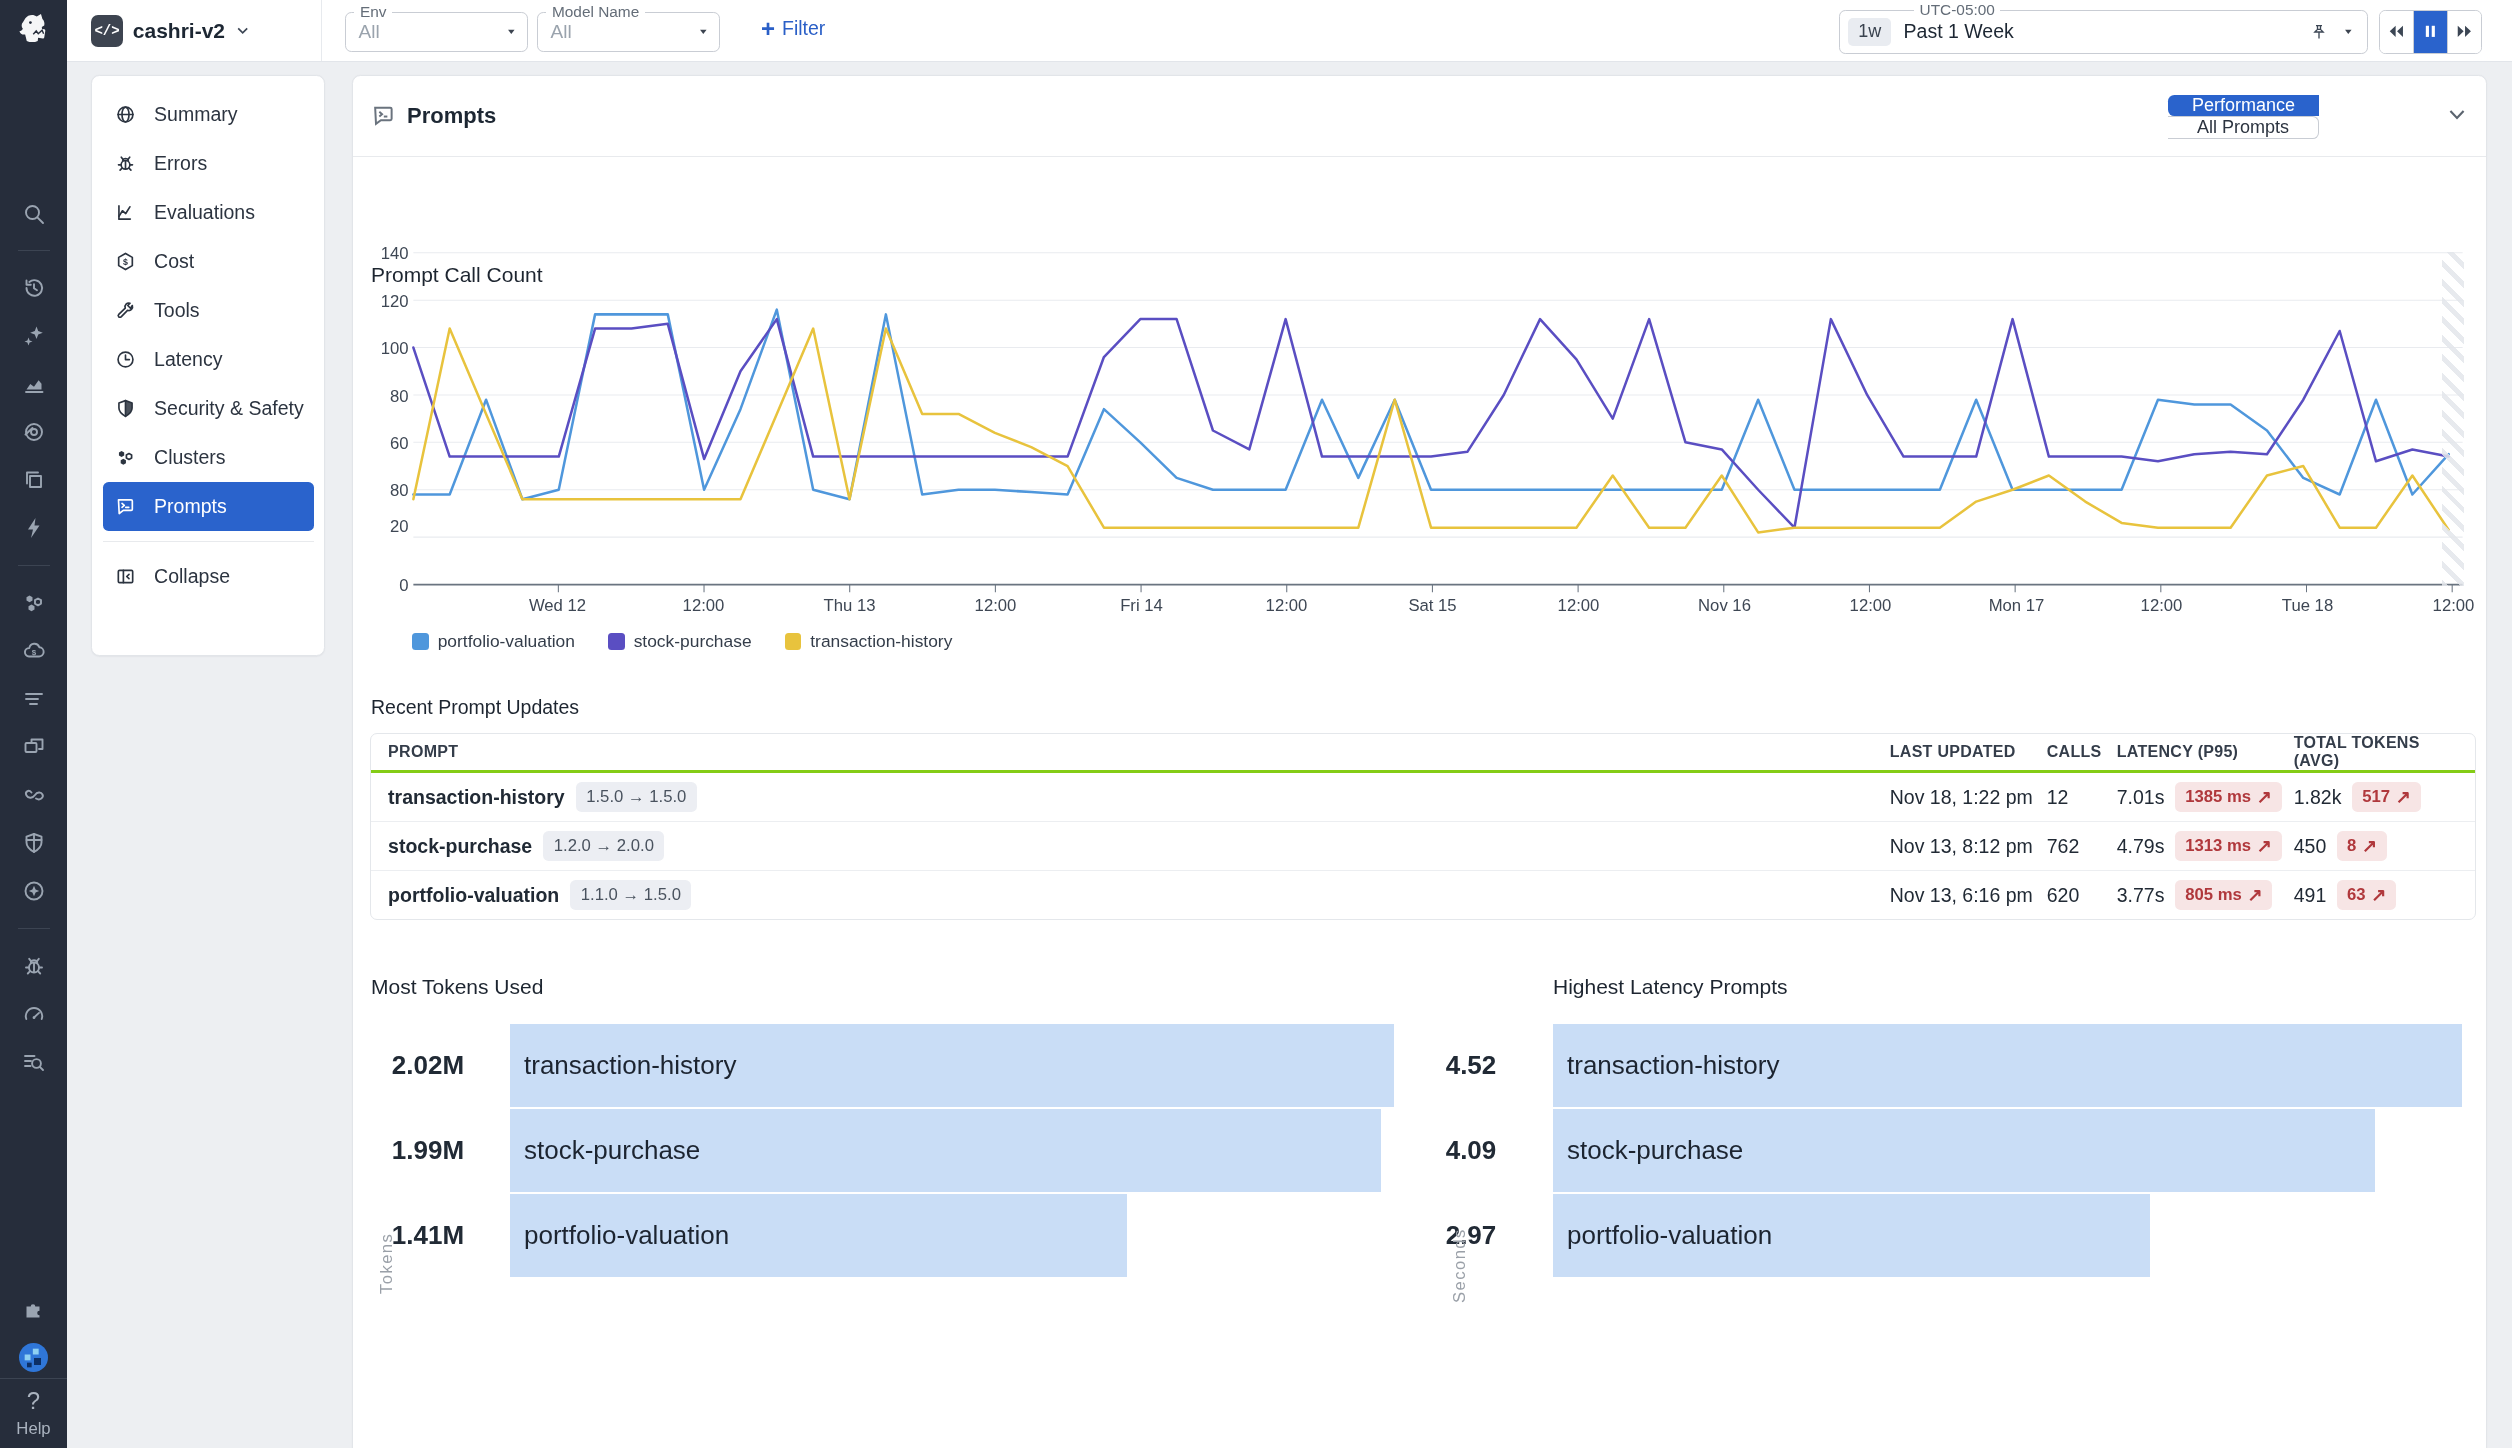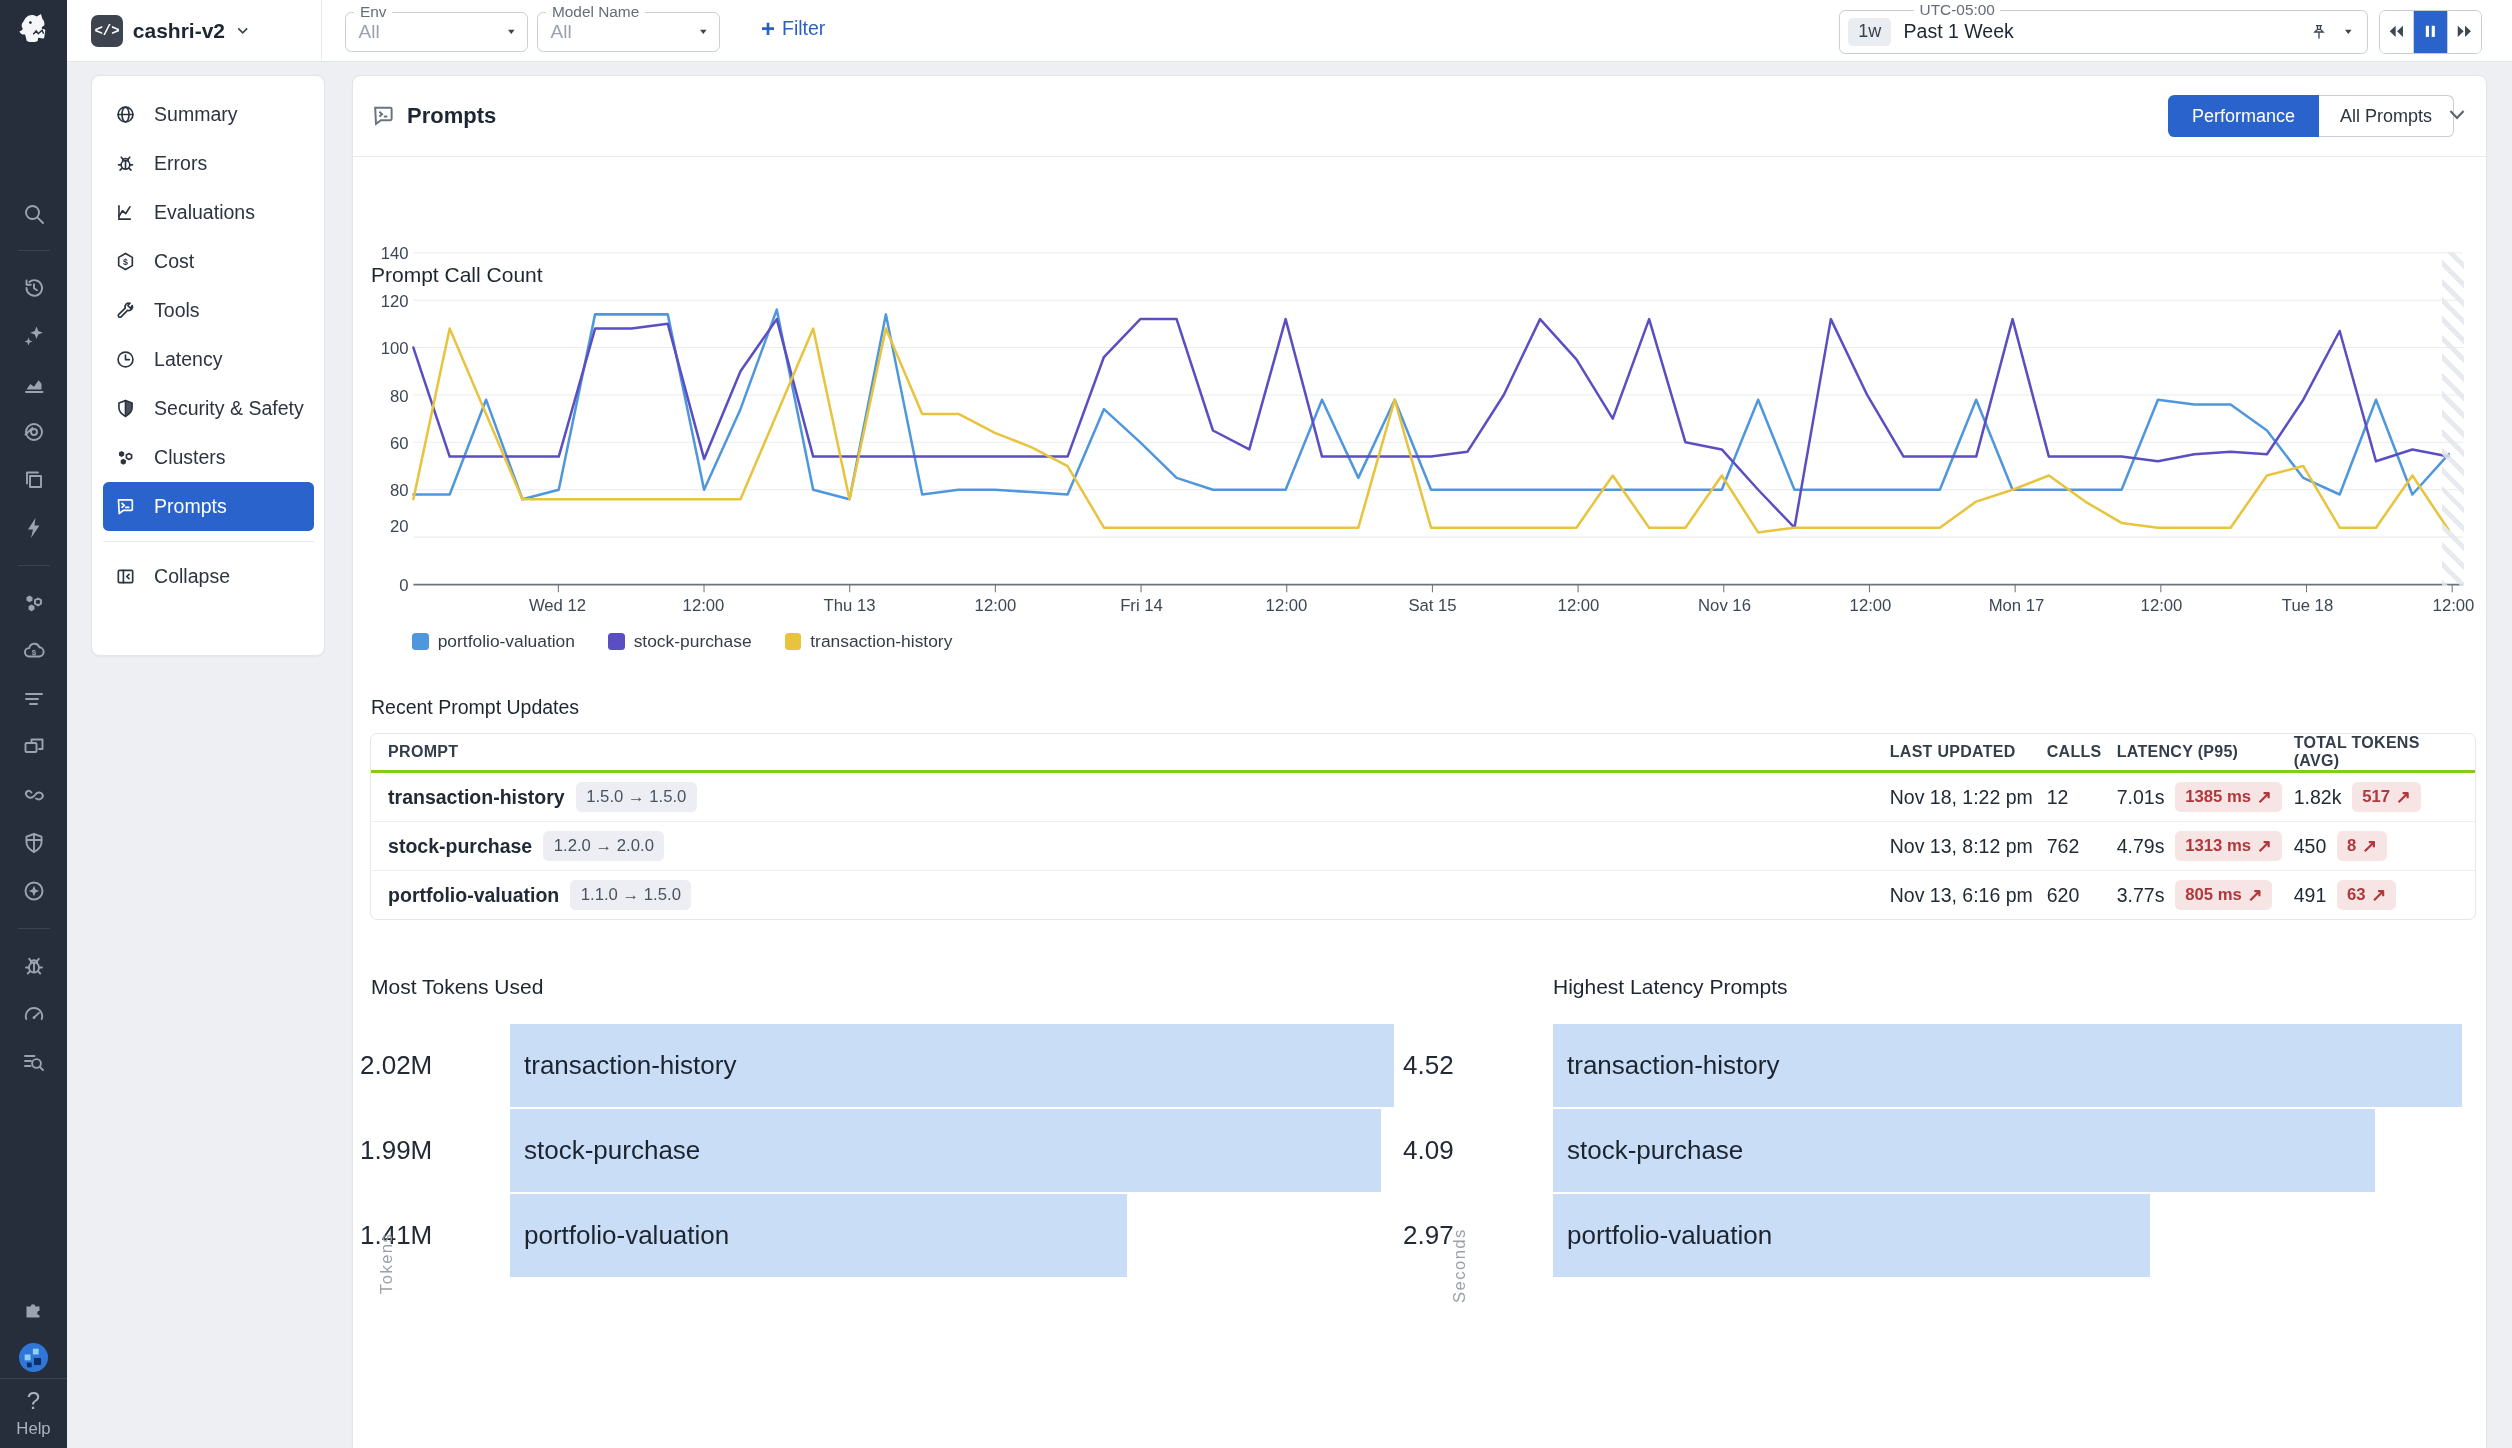--- a/index.html
+++ b/index.html
@@ -63,21 +63,21 @@
   .nav-item.active{background:#2a63cc;}
   .nav-item.active .nico{color:#fff;}
   .nav-item.active .nlabel{color:#fff;}
   .nav-div{margin:9.8px 10.5px;border-top:1px solid #e8eaed;}
   
   .main{position:absolute;left:285px;top:13.3px;width:2135px;height:1424px;box-sizing:border-box;}
   .card-header{position:absolute;left:0;top:0;right:0;height:80px;border-bottom:0.7px solid #e8eaed;}
   .panel-title{position:absolute;left:18px;top:26.5px;display:flex;align-items:center;gap:11px;}
   .panel-title .pico{width:25px;height:25px;color:#6a737e;}
   .panel-title .ptext{font-size:22px;font-weight:700;color:#1d2733;}
-  .toggle{position:absolute;left:1815px;top:19px;height:26px;display:flex;}
+  .toggle{position:absolute;left:1815px;top:19px;height:26px;display:flex;flex-direction:column;}
   .tbtn{height:42px;display:flex;align-items:center;justify-content:center;font-size:18px;cursor:pointer;box-sizing:border-box;}
   .tbtn.on{background:#2a63cc;color:#fff;border-radius:6.3px 0 0 6.3px;padding:0 24px;font-weight:500;}
   .tbtn.off{background:#fff;color:#2c3440;border:1px solid #c9cdd4;border-left:none;border-radius:0 6.3px 6.3px 0;padding:0 21px;}
   .hdr-chev{position:absolute;left:2092px;top:28px;width:24px;height:21px;color:#5b646f;cursor:pointer;}
   .sec-title{position:absolute;font-size:21px;color:#1d2530;}
   
   .chart-area{position:absolute;left:0;top:0;right:0;}
   .ylab{position:absolute;width:43px;text-align:right;font-size:16.7px;color:#3e4754;}
   .xlab{position:absolute;width:91px;text-align:center;font-size:16.7px;color:#3e4754;}
   .hatch{position:absolute;background:repeating-linear-gradient(45deg,#e3e6eb 0 4.9px,transparent 4.9px 13.3px);opacity:.85;}
@@ -98,21 +98,21 @@
   .col-calls{width:70px;flex:none;}
   .col-latency{width:177px;flex:none;}
   .col-tokens{width:165px;flex:none;}
   .pname{font-weight:700;font-size:19.5px;}
   .pill-gray{background:#eceef3;color:#49525e;font-size:16.7px;padding:4.9px 10.5px;border-radius:5.6px;white-space:nowrap;}
   .pill-red{background:#f7e5e5;color:#b0383c;font-weight:700;font-size:16.7px;padding:4.9px 9.8px;border-radius:5.6px;
     display:flex;align-items:center;gap:5.6px;white-space:nowrap;cursor:pointer;}
   .pill-red .arr{font-size:18px;line-height:1;}
   
   .bar-row{position:absolute;display:flex;align-items:center;}
-  .bar-val{width:136px;text-align:left;padding-right:14px;font-size:26px;font-weight:400;color:#212a35;flex:none;}
+  .bar-val{width:136px;text-align:center;padding-right:14px;font-size:26px;font-weight:700;color:#212a35;flex:none;}
   .bar-rect{height:83px;background:#c9ddf6;display:flex;align-items:center;}
   .bar-lab{margin-left:14px;font-size:26px;color:#1c2430;white-space:nowrap;}
   .rot-lab{position:absolute;font-size:16.7px;color:#9aa0a8;letter-spacing:1.4px;transform:rotate(-90deg);transform-origin:left top;white-space:nowrap;}
   .scrollgap{position:absolute;right:0;top:62px;width:24.4px;bottom:0;background:#edeff2;}
 </style>
 </head>
 <body>
 
 <div class="rail">
   <div class="rail-logo">

